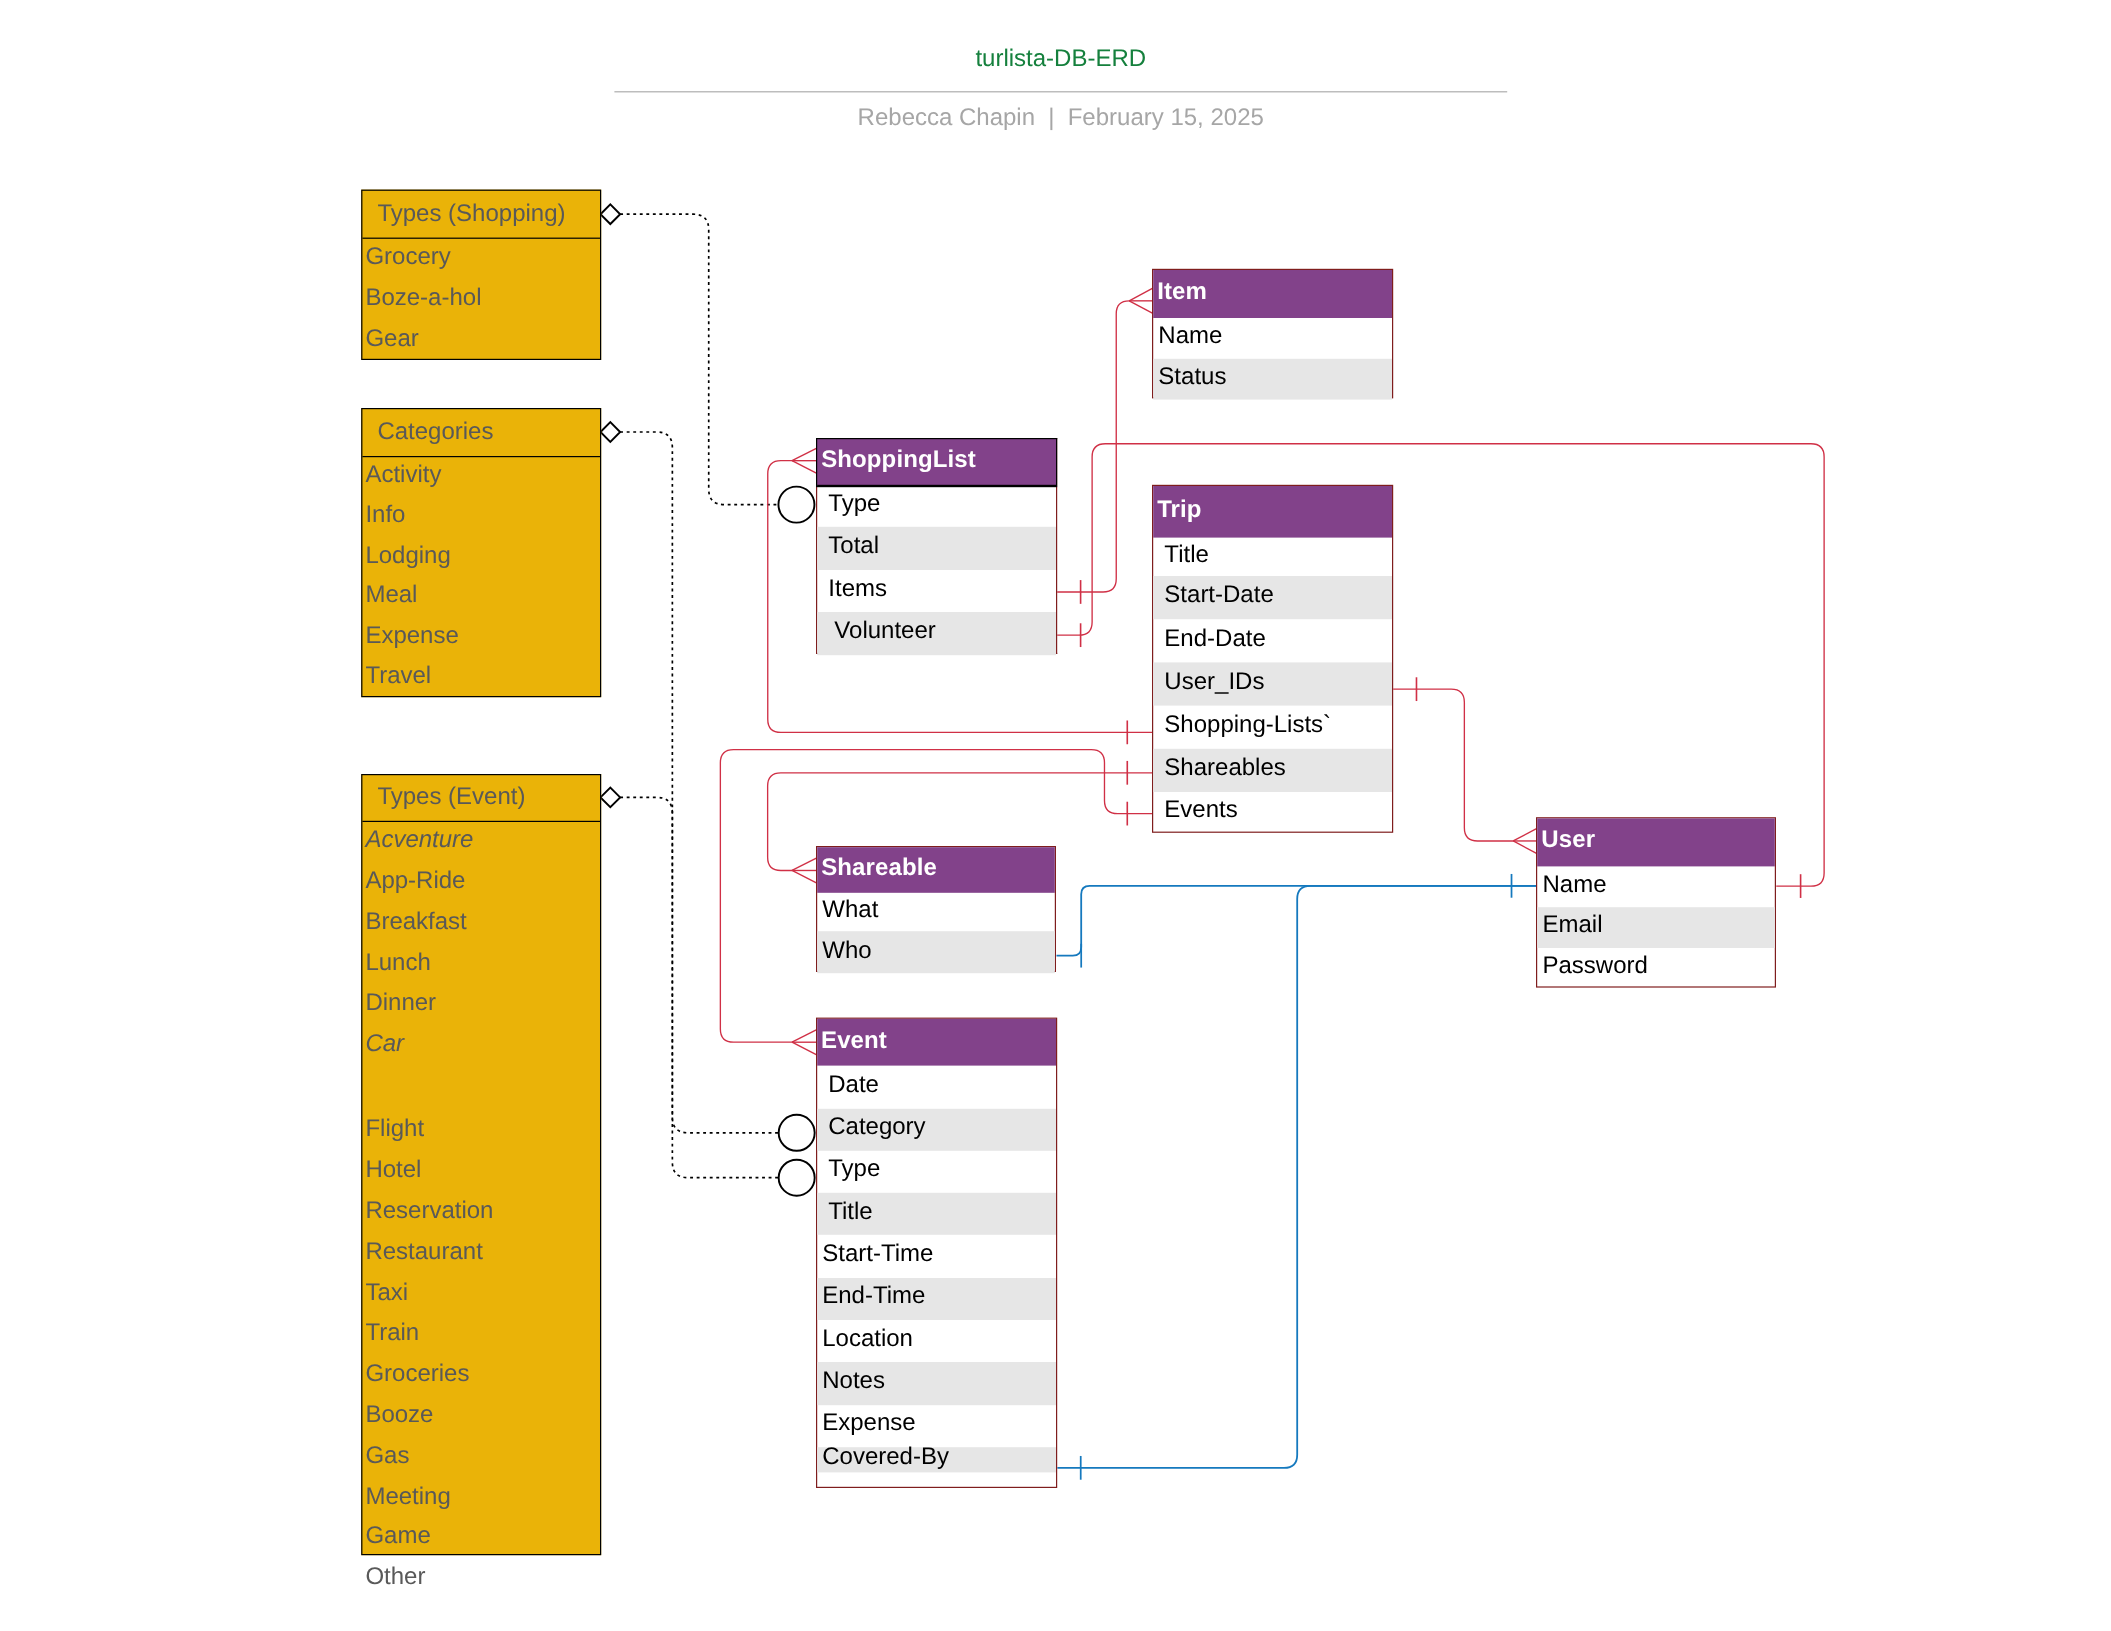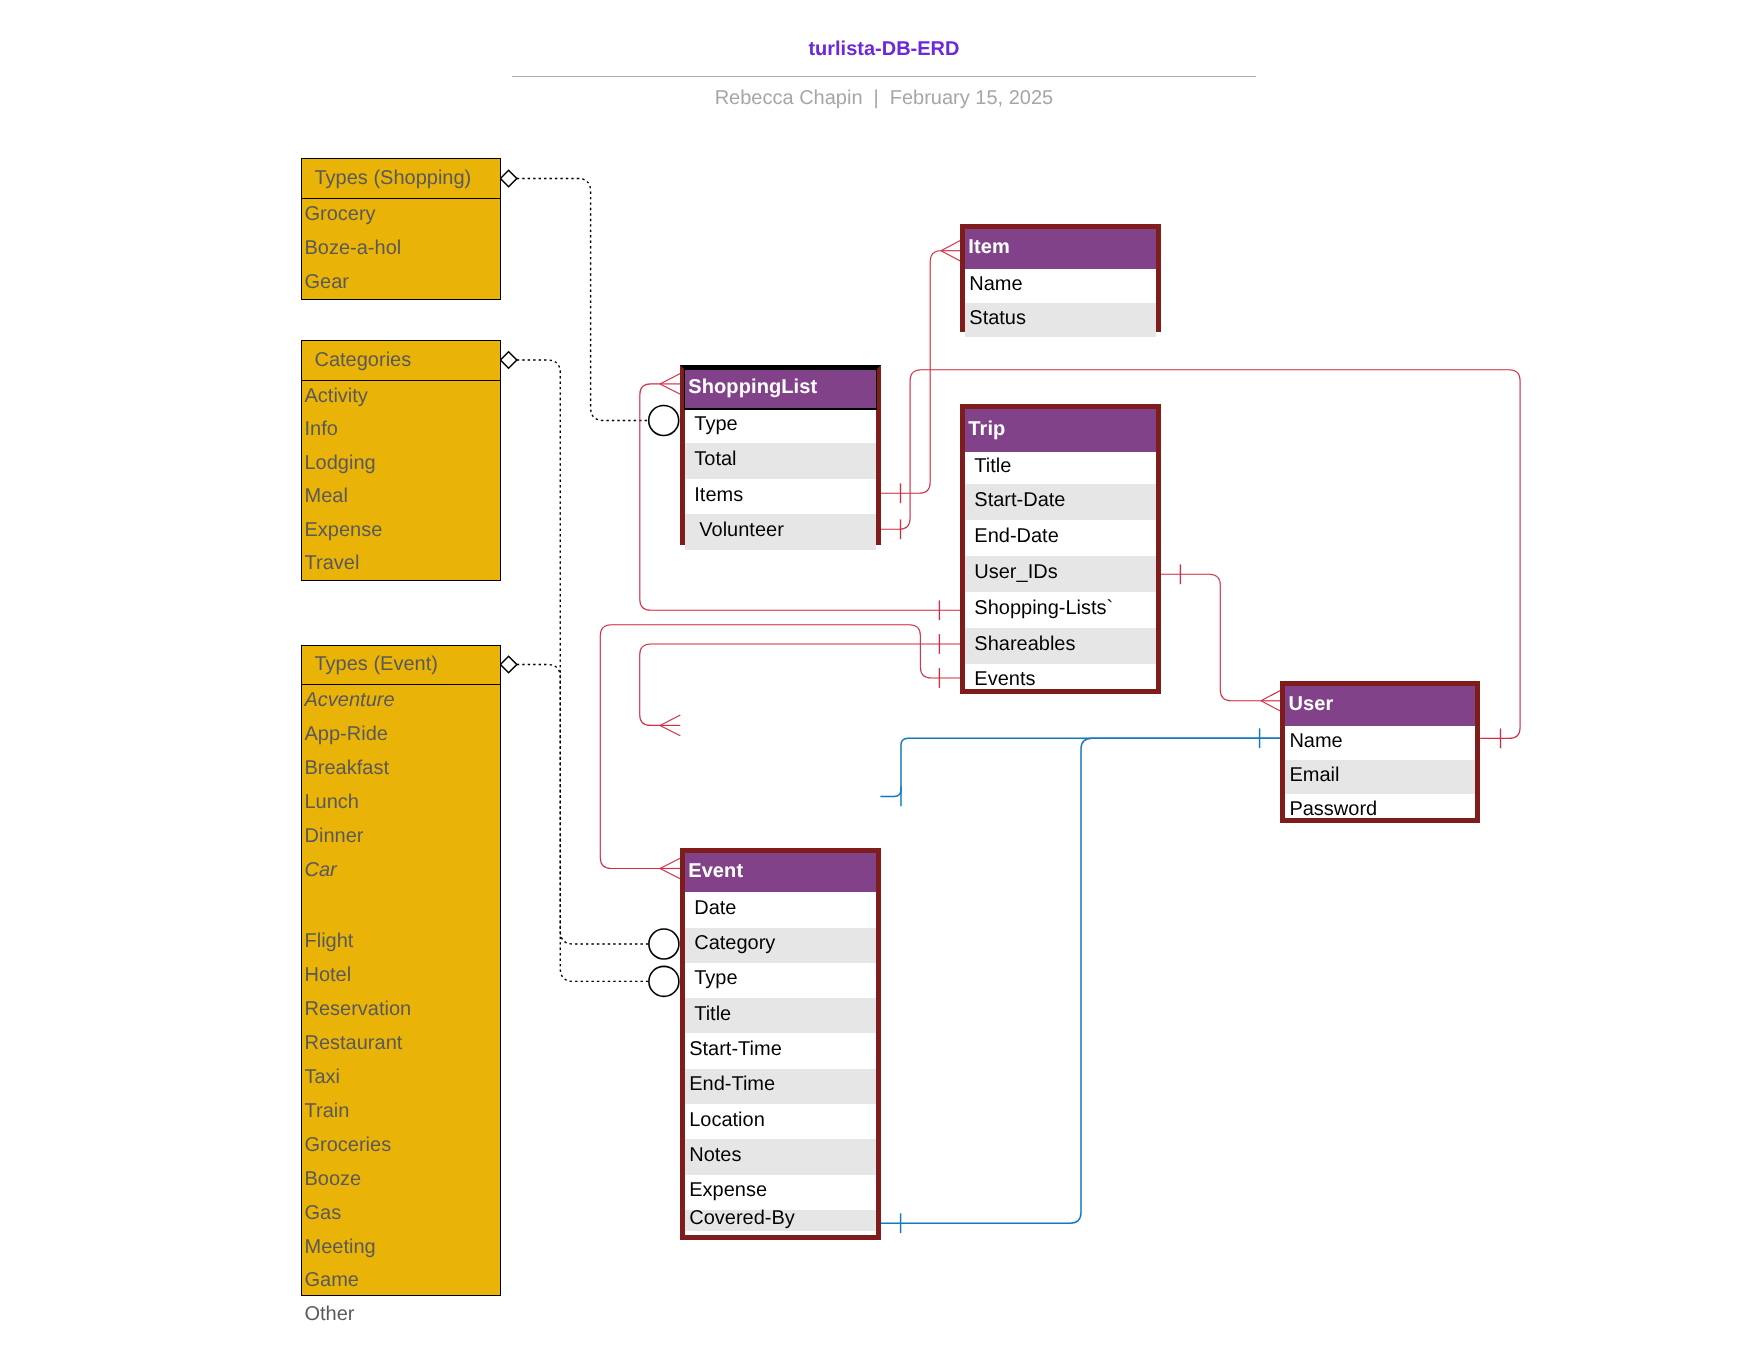--- a/index.html
+++ b/index.html
@@ -6,41 +6,41 @@
   *{box-sizing:border-box;}
   html,body{margin:0;padding:0;}
   body{width:1759px;height:1359px;background:#ffffff;position:relative;overflow:hidden;
        font-family:"Liberation Sans",sans-serif;
        -webkit-font-smoothing:antialiased;text-rendering:geometricPrecision;}
   #stage{position:absolute;inset:0;width:1759px;height:1359px;}
 
   
   .doc-header{position:absolute;left:512.1px;top:0;width:743.7px;text-align:center;}
   .doc-title{position:absolute;left:0;top:38.9px;width:743.7px;font-size:20px;
-             font-weight:bold;color:#6d28d9;line-height:20px;}
+             font-weight:normal;color:#15803d;line-height:20px;}
   .doc-rule{position:absolute;left:0;top:75.7px;width:743.7px;height:1.2px;background:#adadad;}
   .doc-sub{position:absolute;left:0;top:87.9px;width:743.7px;font-size:20px;color:#a6a6a6;
            line-height:20px;white-space:nowrap;}
   .doc-sub .sep{padding:0 11px;}
 
   
   svg.links{position:absolute;left:0;top:0;width:1759px;height:1359px;pointer-events:none;}
   svg.links path,svg.links line,svg.links circle{pointer-events:stroke;}
   svg.links path{fill:none;}
   svg.links .red{stroke:#d03046;stroke-width:1.12;}
   svg.links .blue{stroke:#1579be;stroke-width:1.5;}
   svg.links .dot{stroke:#000000;stroke-width:1.4;stroke-dasharray:2.4 3.05;stroke-linecap:butt;}
   svg.links .foot{stroke:#d03046;stroke-width:1.15;fill:none;}
   svg.links .tick{stroke:#d03046;stroke-width:1.35;}
   svg.links .tickb{stroke:#1579be;stroke-width:1.45;}
   svg.links .dia{stroke:#000;stroke-width:1.6;fill:#fff;}
   svg.links .circ{stroke:#000;stroke-width:1.6;fill:#fff;}
 
   
-  .entity{position:absolute;border:5px solid #7f1d1d;background:#fff;}
+  .entity{position:absolute;border:1px solid #7f1d1d;background:#fff;}
   .entity .ehead{background:#82428a;color:#fff;font-weight:bold;font-size:20px;
                  display:flex;align-items:center;padding-left:3px;padding-bottom:3px;letter-spacing:0.1px;}
   .entity .erow{font-size:20px;color:#000;display:flex;align-items:center;
                 padding-left:4px;padding-bottom:3px;letter-spacing:0px;}
   .entity .erow.alt{background:#e6e6e6;}
   .entity .erow.ind{padding-left:9px;}
   
   .entity.selected > .ehead{box-shadow:0 0 0 1px #000;border-bottom:1.2px solid #000;}
   .entity.selected{border-top-color:#000;}
 
@@ -189,20 +189,25 @@
     <div class="erow ind" style="height:35.82px;">Events</div>
   </div>
 
   <div class="entity" style="left:1280.4px;top:681.3px;width:199.8px;height:142.2px;">
     <div class="ehead" style="height:39.7px;">User</div>
     <div class="erow" style="height:34.17px;">Name</div>
     <div class="erow alt" style="height:34.17px;">Email</div>
     <div class="erow" style="height:34.17px;">Password</div>
   </div>
 
+  <div class="entity" style="left:680.3px;top:704.9px;width:200.1px;height:104.9px;">
+    <div class="ehead" style="height:38.5px;">Shareable</div>
+    <div class="erow" style="height:32.10px;">What</div>
+    <div class="erow alt" style="height:34.30px;">Who</div>
+  </div>
 
   <div class="entity" style="left:680.2px;top:848.4px;width:200.8px;height:391.8px;">
     <div class="ehead" style="height:38.9px;">Event</div>
     <div class="erow ind" style="height:35.29px;">Date</div>
     <div class="erow alt ind" style="height:35.29px;">Category</div>
     <div class="erow ind" style="height:35.29px;">Type</div>
     <div class="erow alt ind" style="height:35.29px;">Title</div>
     <div class="erow" style="height:35.29px;">Start-Time</div>
     <div class="erow alt" style="height:35.29px;">End-Time</div>
     <div class="erow" style="height:35.29px;">Location</div>

